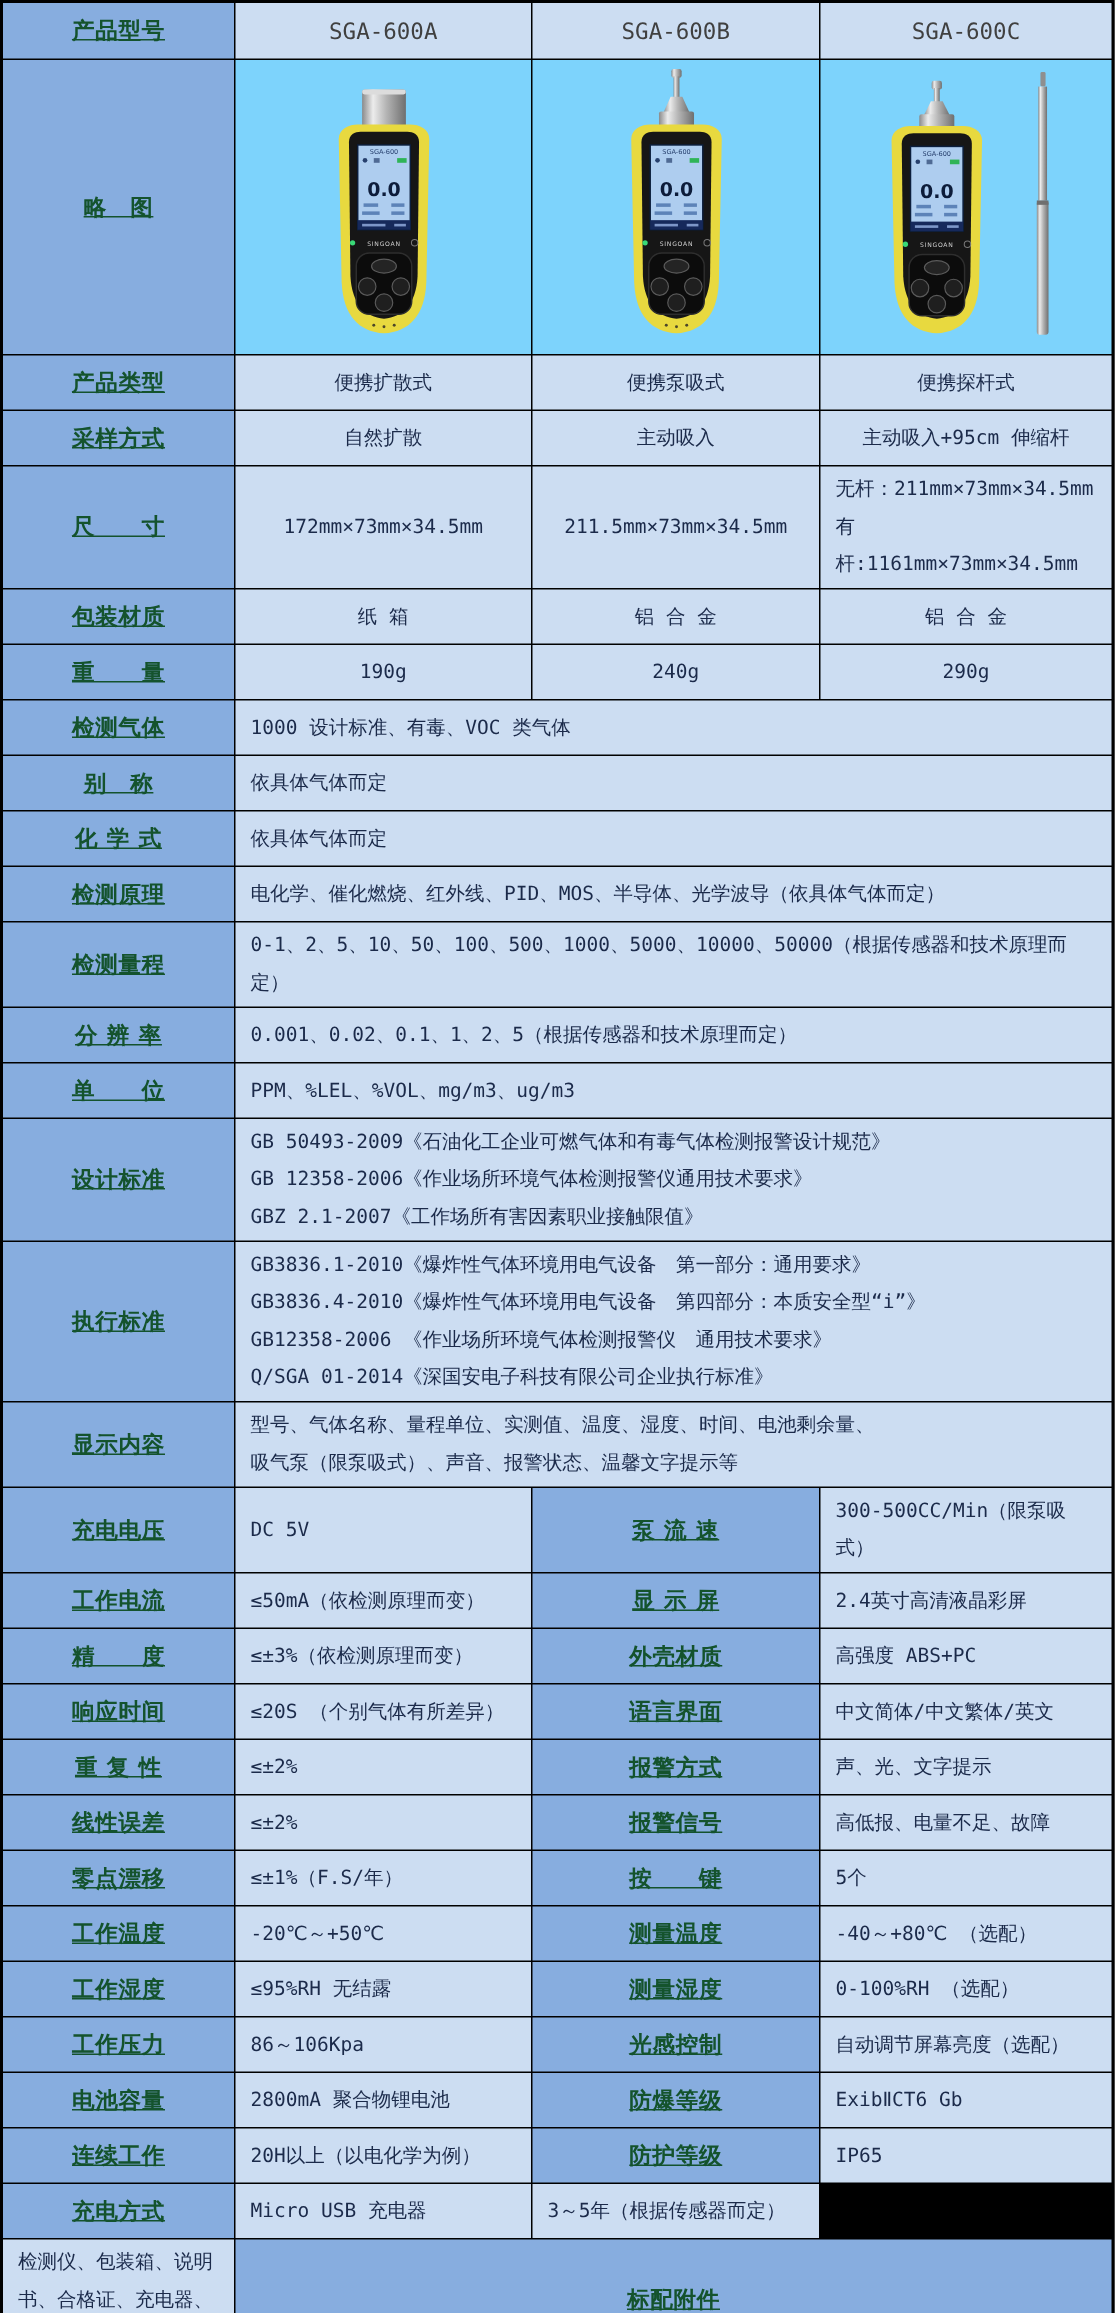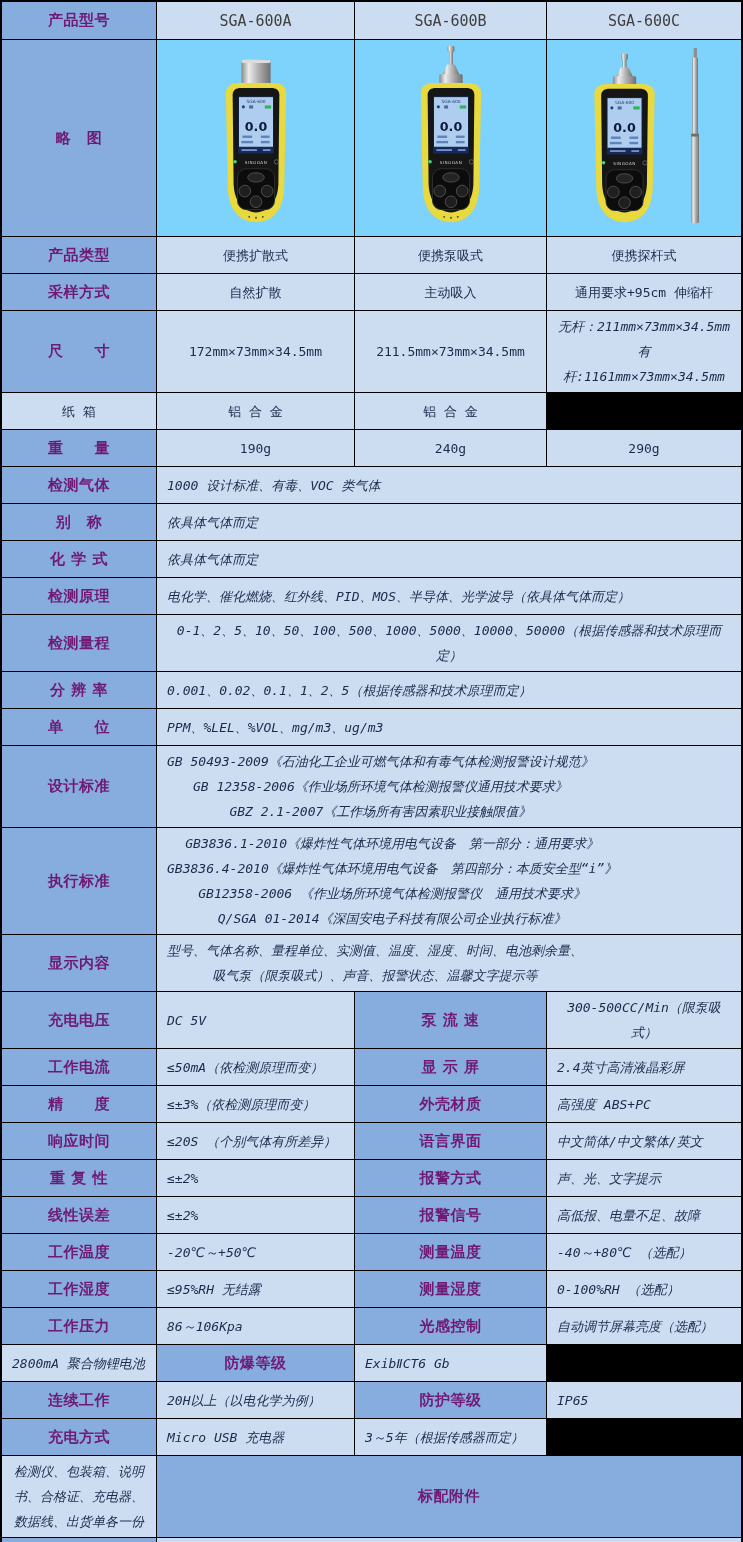--- a/index.html
+++ b/index.html
@@ -4,25 +4,25 @@
 <style>
   html,body{margin:0;padding:0;background:#ffffff;}
   body{font-family:"DejaVu Sans",sans-serif;}
   .sheet{width:743px;box-sizing:border-box;border:2px solid #000;background:#000;
          display:flex;flex-direction:column;gap:1px;}
   .row{display:grid;gap:1px;background:#000;}
   .row.c4{grid-template-columns:154px 197px 191px 1fr;}
   .row.c2{grid-template-columns:154px 1fr;}
   .cell{display:flex;align-items:center;box-sizing:border-box;white-space:pre-line;}
   .lbl{background:#87ADDF;justify-content:center;text-align:center;
-       font-weight:bold;font-size:15px;color:#701a75;letter-spacing:.5px;}
+       font-weight:bold;font-size:15px;color:#14532d;letter-spacing:.5px;text-decoration:underline;}
   .val{background:#CCDDF2;color:#1b2a4a;font-size:13px;
        font-family:"DejaVu Sans Mono","DejaVu Sans",monospace;line-height:25px;}
   .val.ctr{justify-content:center;text-align:center;}
-  .val.lft{padding:3px 10px;text-align:center;font-style:italic;}
+  .val.lft{padding:3px 10px;text-align:left;}
   .img{background:#7dd3fc;justify-content:center;}
   .mono{font-family:"DejaVu Sans Mono","DejaVu Sans",monospace;}
   .modelhead{background:#CCDDF2;justify-content:center;font-size:15px;color:#404040;}
   .r37{min-height:37px;} .r36{min-height:36px;} .r54{min-height:54px;}
   .r75{min-height:75px;} .r102{min-height:102px;} .r48{min-height:48px;}
   .r100{min-height:100px;} .rimg{min-height:196px;}
 </style>
 </head>
 <body>
 
@@ -176,32 +176,33 @@
     <div class="cell lbl">产品类型</div>
     <div class="cell val ctr">便携扩散式</div>
     <div class="cell val ctr">便携泵吸式</div>
     <div class="cell val ctr">便携探杆式</div>
   </div>
 
   <div class="row c4 r36">
     <div class="cell lbl">采样方式</div>
     <div class="cell val ctr">自然扩散</div>
     <div class="cell val ctr">主动吸入</div>
-    <div class="cell val ctr">通用要求+95cm 伸缩杆</div>
+    <div class="cell val ctr">主动吸入+95cm 伸缩杆</div>
   </div>
 
   <div class="row c4 r54">
     <div class="cell lbl">尺　　寸</div>
     <div class="cell val ctr">172mm×73mm×34.5mm</div>
     <div class="cell val ctr">211.5mm×73mm×34.5mm</div>
     <div class="cell val lft">无杆：211mm×73mm×34.5mm
 有杆:1161mm×73mm×34.5mm</div>
   </div>
 
   <div class="row c4 r36">
+    <div class="cell lbl">包装材质</div>
     <div class="cell val ctr">纸 箱</div>
     <div class="cell val ctr">铝 合 金</div>
     <div class="cell val ctr">铝 合 金</div>
   </div>
 
   <div class="row c4 r36">
     <div class="cell lbl">重　　量</div>
     <div class="cell val ctr">190g</div>
     <div class="cell val ctr">240g</div>
     <div class="cell val ctr">290g</div>
@@ -284,38 +285,45 @@
     <div class="cell lbl">报警方式</div>
     <div class="cell val lft">声、光、文字提示</div>
   </div>
   <div class="row c4 r36">
     <div class="cell lbl">线性误差</div>
     <div class="cell val lft">≤±2%</div>
     <div class="cell lbl">报警信号</div>
     <div class="cell val lft">高低报、电量不足、故障</div>
   </div>
   <div class="row c4 r36">
+    <div class="cell lbl">零点漂移</div>
+    <div class="cell val lft">≤±1%（F.S/年）</div>
+    <div class="cell lbl">按　　键</div>
+    <div class="cell val lft">5个</div>
+  </div>
+  <div class="row c4 r36">
     <div class="cell lbl">工作温度</div>
     <div class="cell val lft">-20℃～+50℃</div>
     <div class="cell lbl">测量温度</div>
     <div class="cell val lft">-40～+80℃ （选配）</div>
   </div>
   <div class="row c4 r36">
     <div class="cell lbl">工作湿度</div>
     <div class="cell val lft">≤95%RH 无结露</div>
     <div class="cell lbl">测量湿度</div>
     <div class="cell val lft">0-100%RH （选配）</div>
   </div>
   <div class="row c4 r36">
     <div class="cell lbl">工作压力</div>
     <div class="cell val lft">86～106Kpa</div>
     <div class="cell lbl">光感控制</div>
     <div class="cell val lft">自动调节屏幕亮度（选配）</div>
   </div>
   <div class="row c4 r36">
+    <div class="cell lbl">电池容量</div>
     <div class="cell val lft">2800mA 聚合物锂电池</div>
     <div class="cell lbl">防爆等级</div>
     <div class="cell val lft">ExibⅡCT6 Gb</div>
   </div>
   <div class="row c4 r36">
     <div class="cell lbl">连续工作</div>
     <div class="cell val lft">20H以上（以电化学为例）</div>
     <div class="cell lbl">防护等级</div>
     <div class="cell val lft">IP65</div>
   </div>

